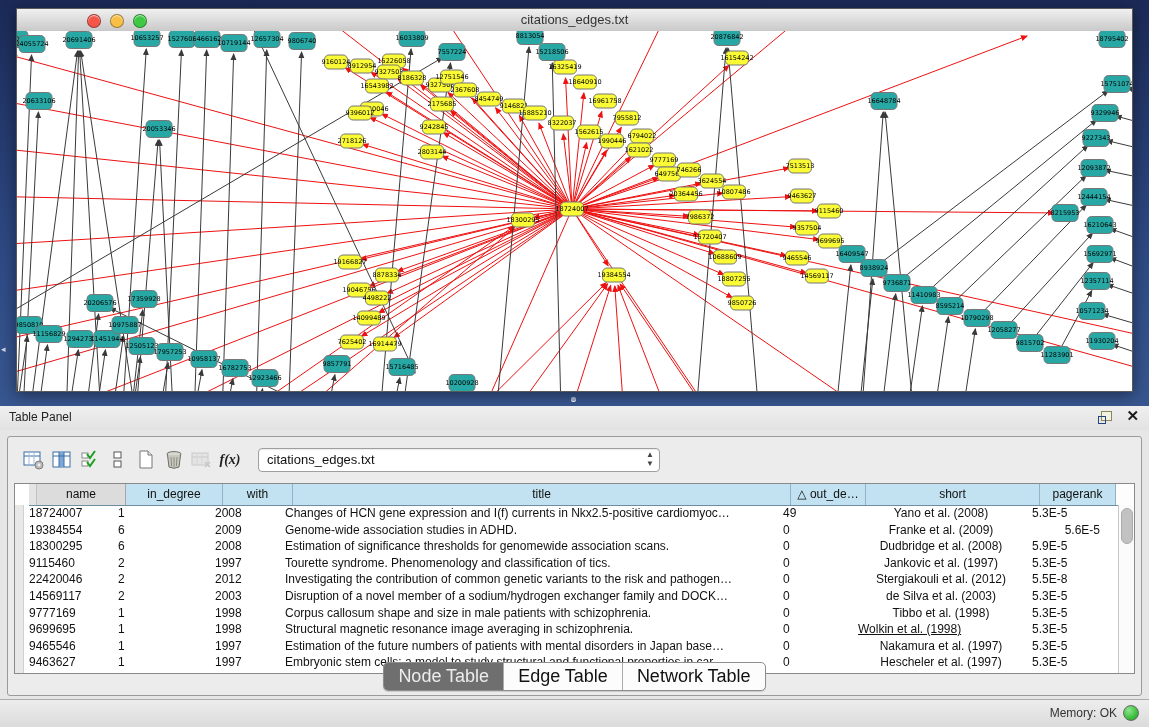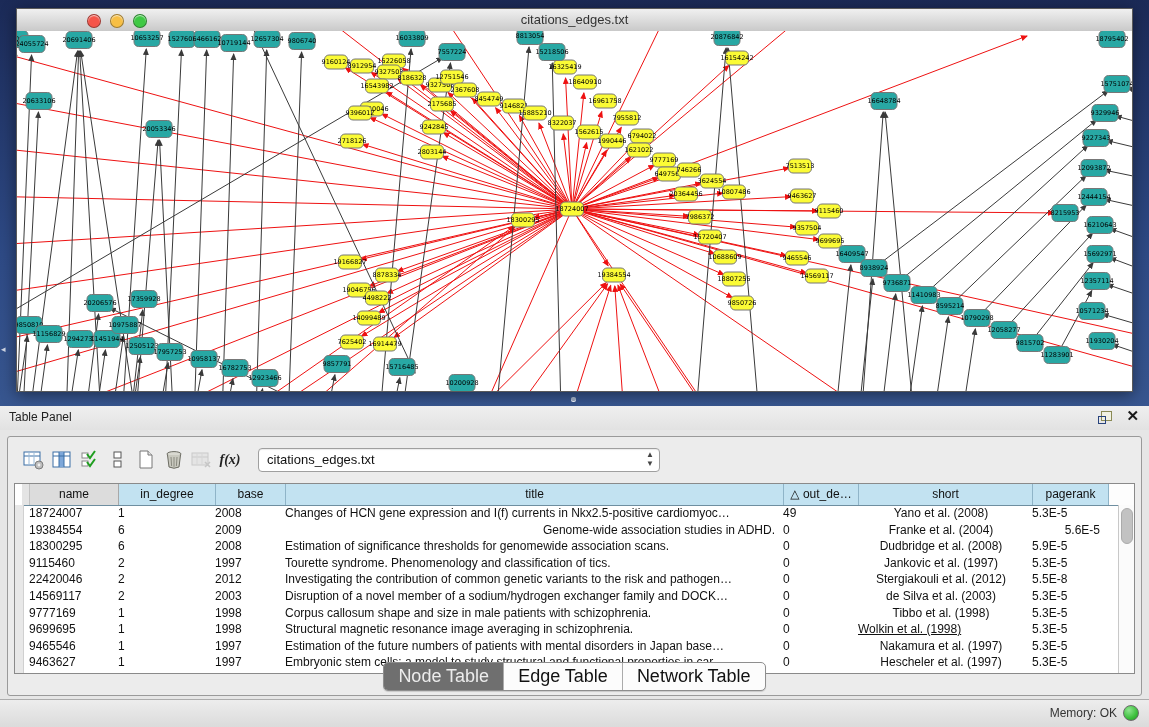--- a/index.html
+++ b/index.html
@@ -37,21 +37,21 @@
   .toolbar{position:absolute;left:0;top:4px;right:0;height:38px;display:flex;align-items:center;padding-left:12px;}
   .icon-btn{width:28px;height:26px;display:flex;align-items:center;justify-content:center;}
   .icon-btn.disabled{opacity:.45;}
   .fx{font-family:"Liberation Serif",serif;font-style:italic;font-weight:bold;font-size:14px;color:#222;}
   .combo{position:relative;margin-left:14px;width:400px;height:22px;background:#fff;border:1px solid #9f9f9f;
         border-radius:4px;box-shadow:inset 0 1px 1px rgba(0,0,0,.08);}
   .combo-text{position:absolute;left:8px;top:3px;font-size:13px;color:#111;}
   .combo-arrows{position:absolute;right:5px;top:1px;font-size:8px;color:#444;line-height:9px;text-align:center;}
   
   .tablewrap{position:absolute;left:6px;top:46px;right:6px;height:189px;border:1px solid #8a8a8a;background:#fff;}
-  .thead{position:absolute;left:7px;top:0;right:0;height:21px;display:flex;background:#fff;
+  .thead{position:absolute;left:14px;top:0;right:0;height:21px;display:flex;background:#fff;
         border-bottom:1px solid #6e8ea0;}
   .th{box-sizing:border-box;height:21px;line-height:20px;text-align:center;font-size:12px;color:#111;
         background:#c2e2f1;border-right:1px solid #8fb4c8;overflow:hidden;white-space:nowrap;}
   .th.sel{background:#dcdcdc;border-right:1px solid #a8a8a8;}
   .th.corner{width:8px;background:#e4e4e4;border-right:1px solid #c2c2c2;}
   .th.filler{flex:1;background:#fdfdfd;border-right:none;}
   .tbody{position:absolute;left:0;top:21px;right:15px;bottom:0;overflow:hidden;}
   .rowstrip{position:absolute;left:0;top:21px;bottom:0;width:8px;background:#e8e8e8;border-right:1px solid #d0d0d0;}
   .tr{display:flex;height:16.6px;line-height:16.6px;}
   .td{box-sizing:border-box;padding:0 2px 0 6px;font-size:12px;color:#111;overflow:hidden;
@@ -770,21 +770,21 @@
           <div class="combo">
             <span class="combo-text">citations_edges.txt</span>
             <span class="combo-arrows">▲<br>▼</span>
           </div>
         </div>
         <div class="tablewrap">
           <div class="thead" id="thead">
               <div class="th corner"></div>
               <div class="th sel" style="width: 89px;">name</div>
               <div class="th" style="width: 97px;">in_degree</div>
-              <div class="th" style="width: 70px;">base</div>
+              <div class="th" style="width: 70px;">with</div>
               <div class="th" style="width: 498px;">title</div>
               <div class="th" style="width: 75px;">△ out_de…</div>
               <div class="th" style="width: 174px;">short</div>
               <div class="th" style="width: 76px;">pagerank</div>
               <div class="th filler"></div>
             </div>
           <div class="rowstrip"></div>
           <div class="tbody" id="tbody">
               <div class="tr">
                 <div style="width: 8px; flex: 0 0 auto;"></div>
@@ -794,23 +794,23 @@
                 <div class="td" style="width: 498px; text-align: left;">Changes of HCN gene expression and I(f) currents in Nkx2.5-positive cardiomyoc…</div>
                 <div class="td" style="width: 75px; text-align: left;">49</div>
                 <div class="td" style="width: 174px; text-align: center;">Yano et al. (2008)</div>
                 <div class="td" style="width: 76px; text-align: left;">5.3E-5</div>
               </div>
               <div class="tr">
                 <div style="width: 8px; flex: 0 0 auto;"></div>
                 <div class="td" style="width: 89px; text-align: left;">19384554</div>
                 <div class="td" style="width: 97px; text-align: left;">6</div>
                 <div class="td" style="width: 70px; text-align: left;">2009</div>
-                <div class="td" style="width: 498px; text-align: right;">Genome-wide association studies in ADHD.</div>
+                <div class="td" style="width: 498px; text-align: left;">Genome-wide association studies in ADHD.</div>
                 <div class="td" style="width: 75px; text-align: left;">0</div>
-                <div class="td" style="width: 174px; text-align: center;">Franke et al. (2004)</div>
+                <div class="td" style="width: 174px; text-align: center;">Franke et al. (2009)</div>
                 <div class="td" style="width: 76px; text-align: right;">5.6E-5</div>
               </div>
               <div class="tr">
                 <div style="width: 8px; flex: 0 0 auto;"></div>
                 <div class="td" style="width: 89px; text-align: left;">18300295</div>
                 <div class="td" style="width: 97px; text-align: left;">6</div>
                 <div class="td" style="width: 70px; text-align: left;">2008</div>
                 <div class="td" style="width: 498px; text-align: left;">Estimation of significance thresholds for genomewide association scans.</div>
                 <div class="td" style="width: 75px; text-align: left;">0</div>
                 <div class="td" style="width: 174px; text-align: center;">Dudbridge et al. (2008)</div>

